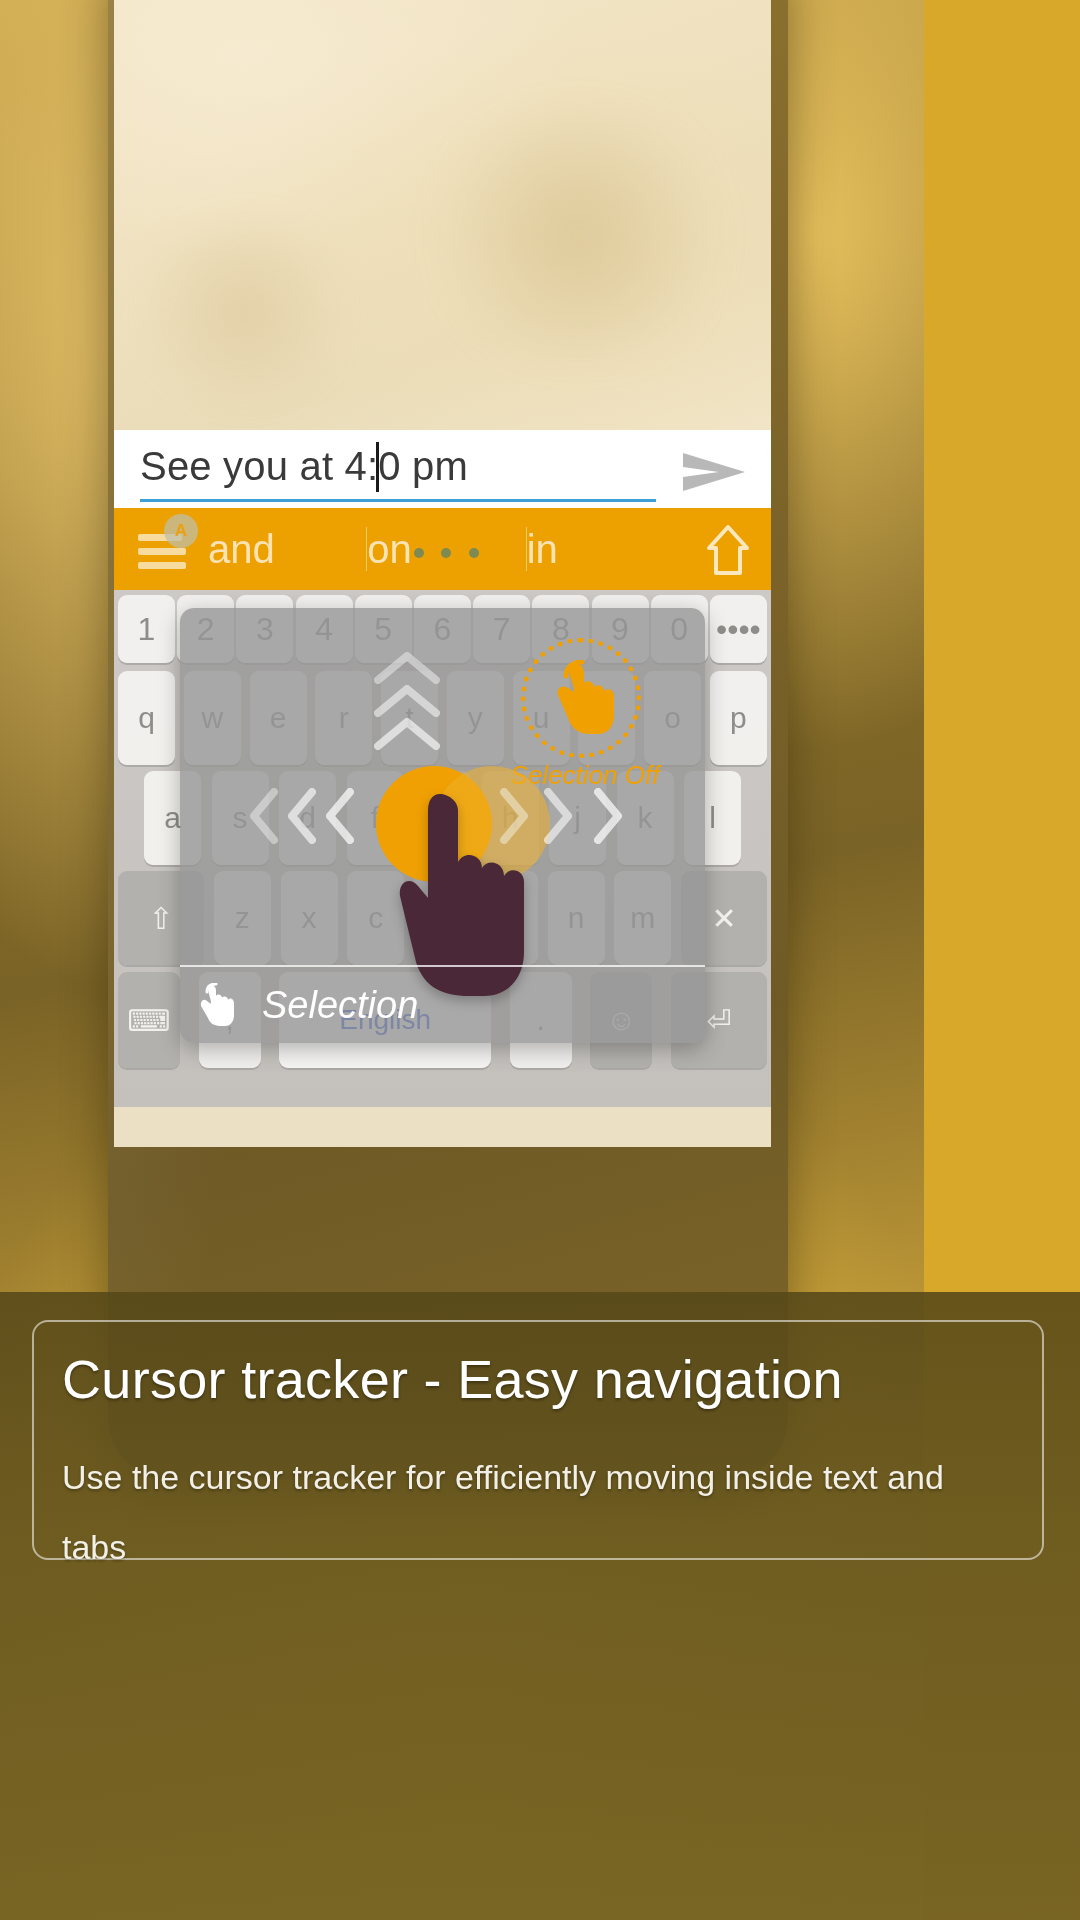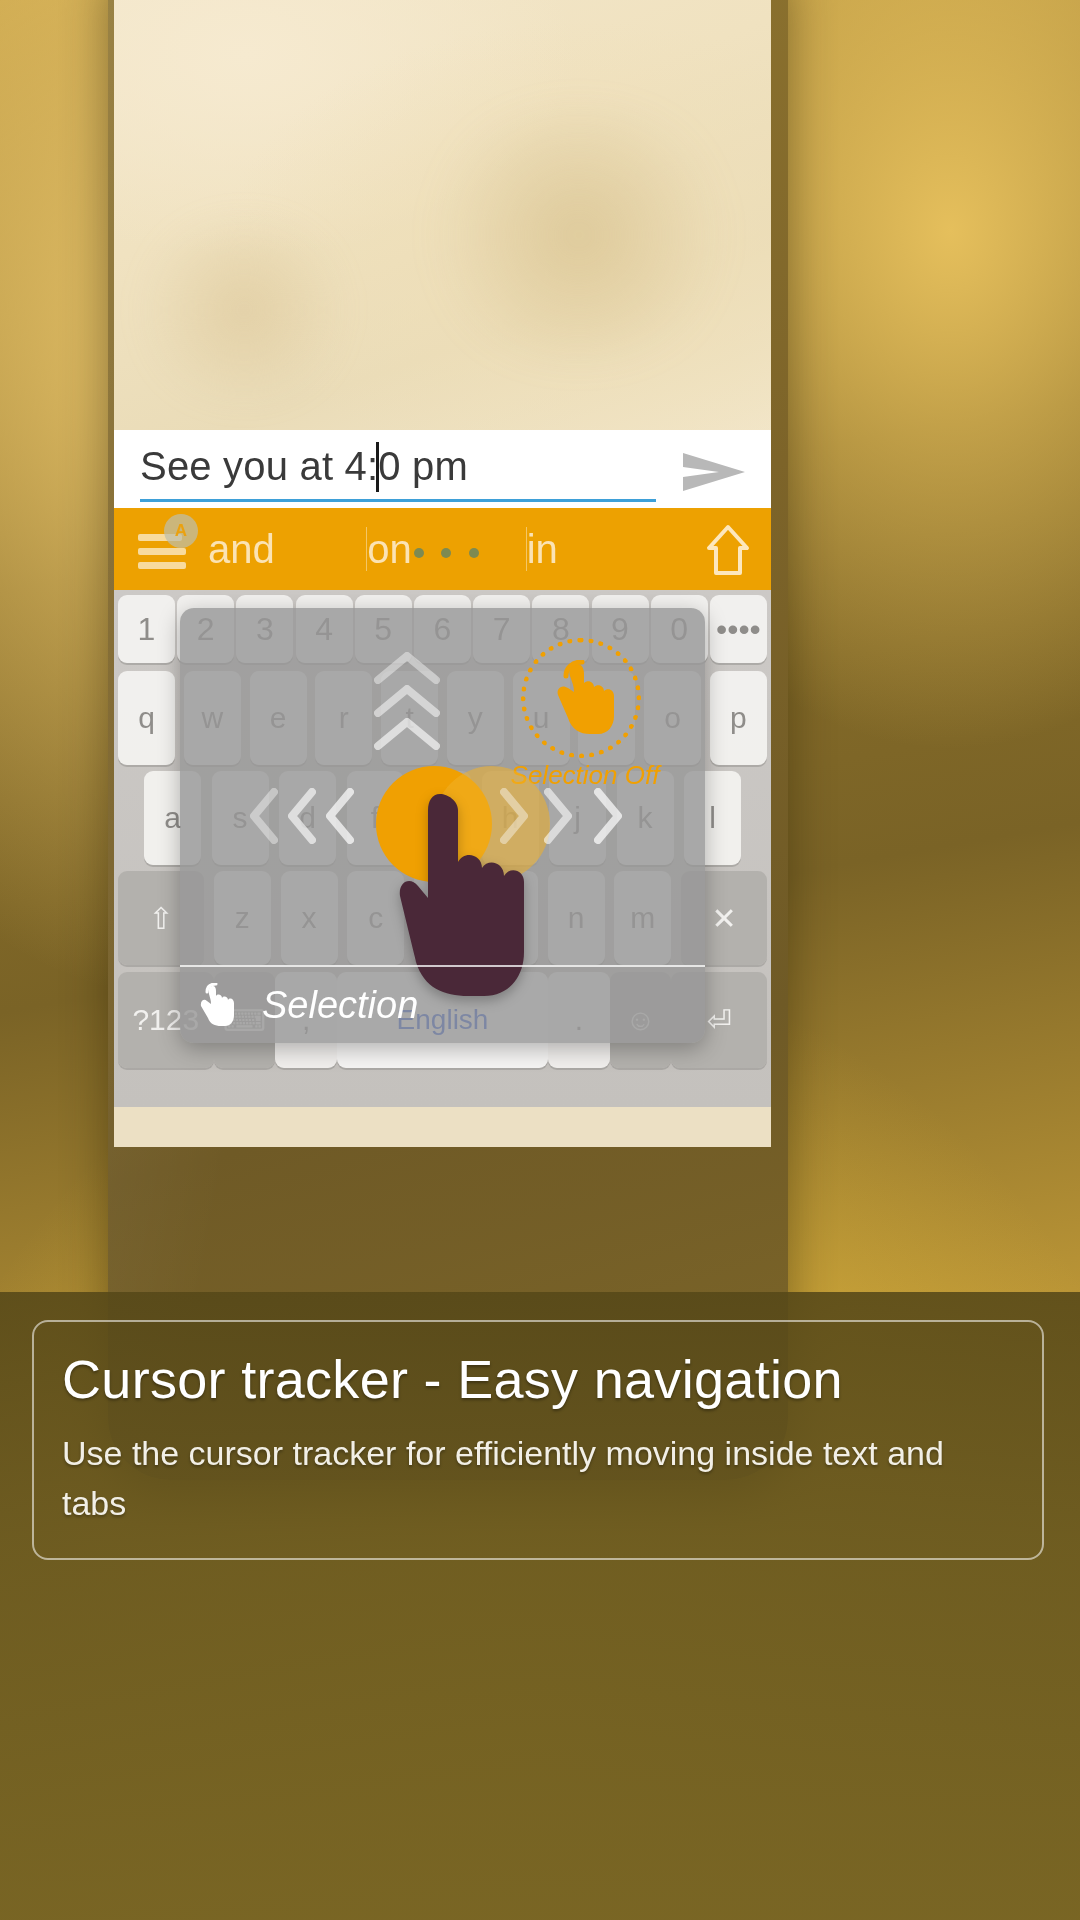--- a/index.html
+++ b/index.html
@@ -6,21 +6,21 @@
     margin: 0; padding: 0;
     width: 1080px; height: 1920px;
     overflow: hidden;
     font-family: "Liberation Sans", sans-serif;
     background: #d8a82a;
   }
 
   
   #screen {
     position: relative;
-    width: 1080px; height: 1920px;
+    width: 924px; height: 1920px;
     background:
       radial-gradient(ellipse 70% 55% at 18% 18%, #e8c46b 0%, rgba(232,196,107,0) 62%),
       radial-gradient(ellipse 60% 45% at 88% 12%, #e5bf5c 0%, rgba(229,191,92,0) 60%),
       radial-gradient(ellipse 90% 60% at 50% 92%, #e9c03c 0%, rgba(233,192,60,0) 70%),
       linear-gradient(170deg, #c8a44a 0%, #8a6f2a 28%, #7a6326 48%, #b99436 70%, #e3bb37 100%);
   }
 
   
   #device {
     position: absolute;
@@ -306,24 +306,24 @@
   }
   #capTitle {
     color: #ffffff;
     font-size: 54px;
     font-weight: normal;
     letter-spacing: .3px;
     text-shadow: 0 2px 3px rgba(0,0,0,.35);
     white-space: nowrap;
   }
   #capBody {
-    margin-top: 18px;
+    margin-top: 32px;
     color: #f2efe6;
     font-size: 34px;
-    line-height: 50px;
+    line-height: 70px;
     text-shadow: 0 2px 3px rgba(0,0,0,.30);
   }
 </style>
 </head>
 <body>
 
 <div id="screen">
 
   <div id="device">
     <div id="deviceGloss"></div>
@@ -504,23 +504,20 @@
             <span>n</span>
           </div>
           <div class="key">
             <span>m</span>
           </div>
           <div class="key dark wide">
             <span>✕</span>
           </div>
         </div>
       <div class="krow" id="krowSp">
-          <div class="key dark wide">
-            <span>?123</span>
-          </div>
           <div class="key dark">
             <span>⌨</span>
           </div>
           <div class="key">
             <span>,</span>
           </div>
           <div class="key space">
             <span>English</span>
           </div>
           <div class="key">

